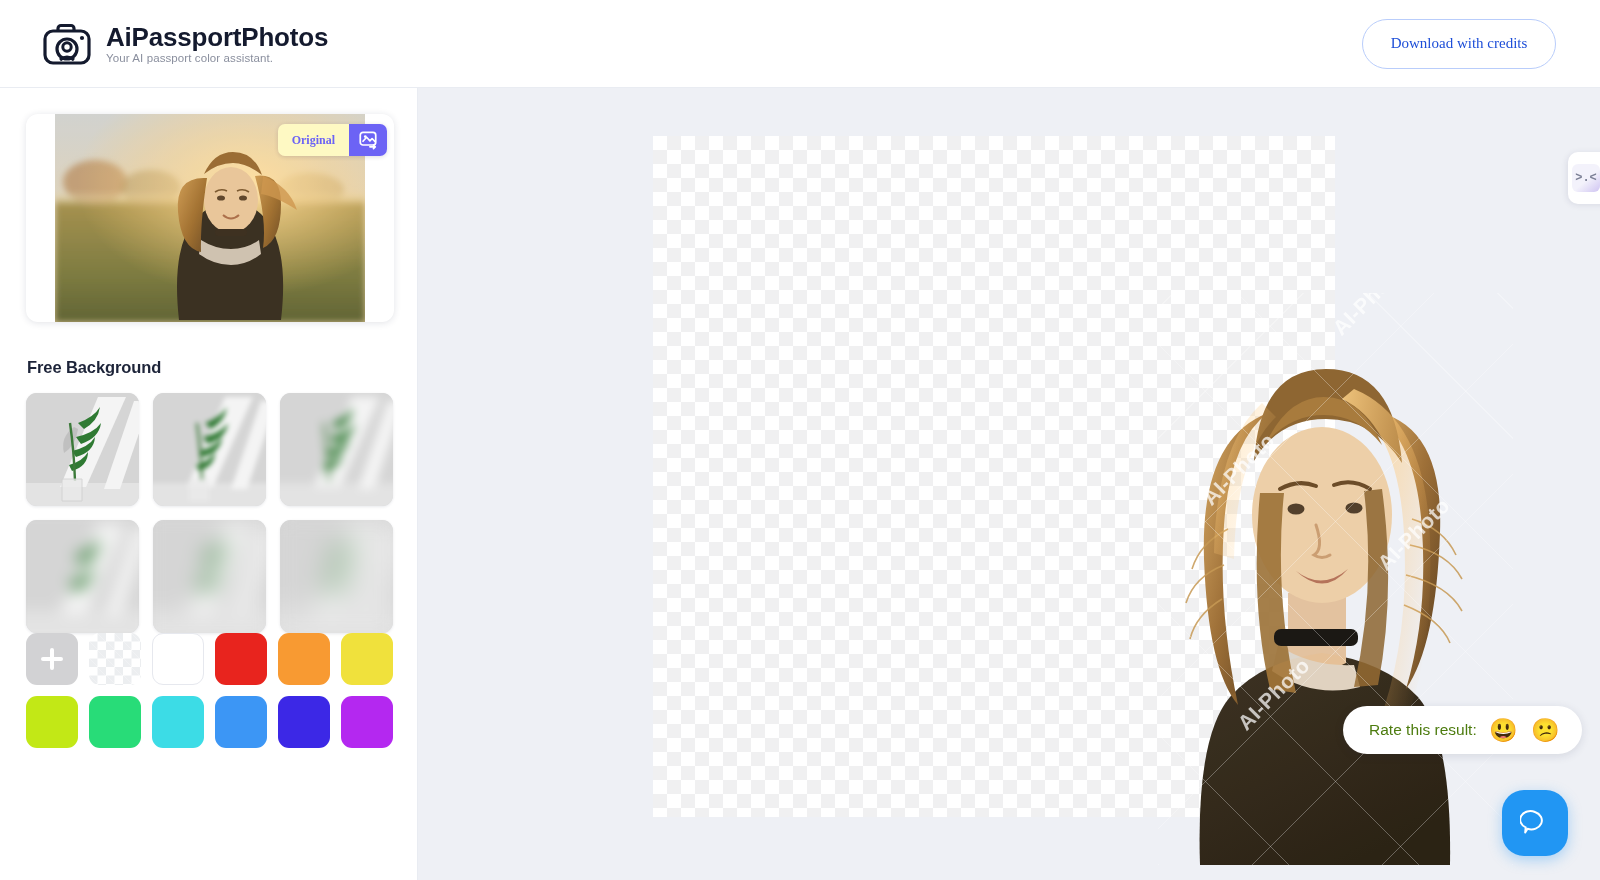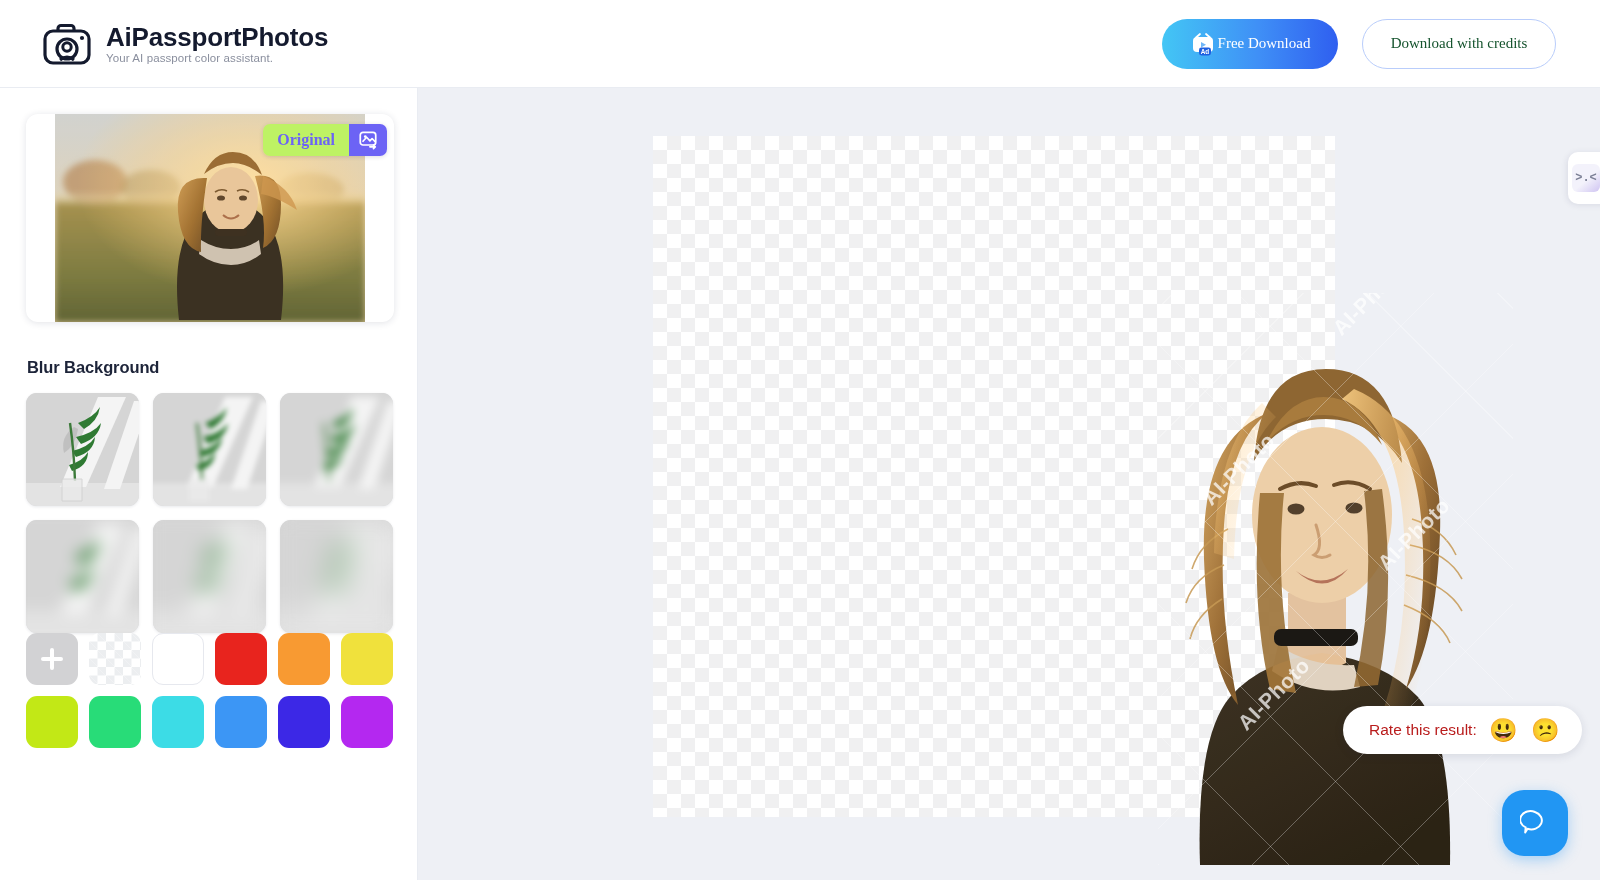--- a/index.html
+++ b/index.html
@@ -31,21 +31,21 @@
     background: linear-gradient(90deg, #43c6f5 0%, #3f8ff6 55%, #2f5ff0 100%);
     color: #fff; font-size: 15px; font-weight: 500;
     display: flex; align-items: center; justify-content: center; gap: 2px;
     padding: 0 22px; cursor: pointer;
     font-family: "Liberation Serif", serif;
   }
   .ad-icon { width: 26px; height: 24px; flex: none; }
   .btn-credits {
     height: 50px; min-width: 194px; border-radius: 25px;
     border: 1.4px solid #b9cdfb; background: #fff;
-    color: #14532d; font-size: 15px; cursor: pointer;
+    color: #1d4ed8; font-size: 15px; cursor: pointer;
     display: flex; align-items: center; justify-content: center;
     padding: 0 24px; font-family: "Liberation Serif", serif;
   }
 
   
   .body-wrap { position: absolute; top: 88px; left: 0; width: 1600px; height: 792px; }
   .sidebar {
     position: absolute; top: 0; left: 0; width: 418px; height: 792px;
     background: #fff; border-right: 1px solid #e9ecf2;
     padding: 26px 24px 0 26px; overflow: hidden;
@@ -64,21 +64,21 @@
   .preview-photo {
     position: absolute; left: 29px; top: 0; width: 310px; height: 208px;
     overflow: hidden;
   }
   .orig-toggle {
     position: absolute; top: 10px; right: 7px; height: 32px;
     display: flex; align-items: stretch; border-radius: 7px; overflow: hidden;
     box-shadow: 0 1px 4px rgba(40,40,90,.16);
   }
   .orig-label {
-    background: #bef264; color: #6c63f5; font-size: 16px; font-weight: 600;
+    background: #fef9c3; color: #6c63f5; font-size: 12px; font-weight: 600;
     display: flex; align-items: center; padding: 12px 14px;
     font-family: "Liberation Serif", serif;
   }
   .orig-swap {
     background: #6c63f5; width: 38px; display: flex;
     align-items: center; justify-content: center;
   }
 
   
   .section-title {
@@ -157,21 +157,21 @@
     display: flex; align-items: center; justify-content: center;
     font-family: "Liberation Mono", monospace;
   }
 
   
   .rate-box {
     position: absolute; right: 18px; bottom: 126px; height: 48px;
     background: #fff; border-radius: 24px; box-shadow: 0 2px 10px rgba(30,40,70,.12);
     display: flex; align-items: center; gap: 13px; padding: 0 22px 0 26px;
   }
-  .rate-label { font-size: 15.5px; color: #b91c1c; }
+  .rate-label { font-size: 15.5px; color: #4d7c0f; }
   .emoji { font-size: 23px; cursor: pointer; line-height: 1; }
 
   .chat-btn {
     position: absolute; right: 32px; bottom: 24px; width: 66px; height: 66px;
     border-radius: 22px; background: #2196f3; border: none; cursor: pointer;
     box-shadow: 0 4px 14px rgba(33,150,243,.35);
     display: flex; align-items: center; justify-content: center;
   }
 </style>
 </head>
@@ -189,33 +189,20 @@
         <circle cx="40" cy="16" r="2.1" fill="#141a2e"></circle>
       </svg>
     </span>
     <div class="brand-text">
       <div class="brand-title">AiPassportPhotos</div>
       <div class="brand-sub">Your AI passport color assistant.</div>
     </div>
   </div>
 
   <div class="header-actions">
-    <button class="btn-free">
-      <span class="ad-icon">
-        <svg viewBox="0 0 26 24" width="26" height="24">
-          <path d="M6 5.5 L10 2" stroke="#fff" stroke-width="1.8" fill="none" stroke-linecap="round"></path>
-          <path d="M20 5.5 L16 2" stroke="#fff" stroke-width="1.8" fill="none" stroke-linecap="round"></path>
-          <rect x="3" y="5" width="20" height="15" rx="4" fill="#fff"></rect>
-          <path d="M11 10 l5 2.8 l-5 2.8 z" fill="#6fb6f8"></path>
-          <rect x="9" y="15.5" width="12" height="8" rx="2.4" fill="#1f5fe0"></rect>
-          <text x="15" y="21.6" font-size="6.4" font-weight="700" fill="#fff" text-anchor="middle" font-family="Liberation Sans, sans-serif">Ad</text>
-        </svg>
-      </span>
-      <span>Free Download</span>
-    </button>
     <button class="btn-credits">
       <span>Download with credits</span>
     </button>
   </div>
 </div>
 
 <div class="body-wrap">
 
   <div class="sidebar">
 
@@ -279,21 +266,21 @@
           <svg viewBox="0 0 22 22" width="20" height="20">
             <rect x="2.5" y="2.5" width="17" height="14" rx="3" fill="none" stroke="#fff" stroke-width="1.9"></rect>
             <path d="M5 13 l4.5 -5 l3.6 4 l2.4 -2.6 l3.5 3.6" fill="none" stroke="#fff" stroke-width="1.8" stroke-linejoin="round"></path>
             <circle cx="8" cy="7.2" r="1.5" fill="#fff"></circle>
             <path d="M13 18.5 h6 M17 16.5 l2 2 l-2 2" stroke="#fff" stroke-width="1.8" fill="none" stroke-linecap="round" stroke-linejoin="round"></path>
           </svg>
         </span>
       </div>
     </div>
 
-    <div class="section-title">Blur Background</div>
+    <div class="section-title">Free Background</div>
     <div class="blur-grid">
       <div class="blur-thumb">
         <div class="scene" style="filter:blur(0px)">
           <svg viewBox="0 0 141 141" width="100%" height="100%" preserveAspectRatio="xMidYMid slice">
             <rect width="141" height="141" fill="#d5d5d5"></rect>
             <rect y="104" width="141" height="37" fill="#e3e3e3"></rect>
             <g fill="#f4f4f4">
               <path d="M86 18 l28 0 l-40 90 l-26 0 z"></path>
               <path d="M122 22 l16 0 l-30 88 l-16 0 z"></path>
             </g>

